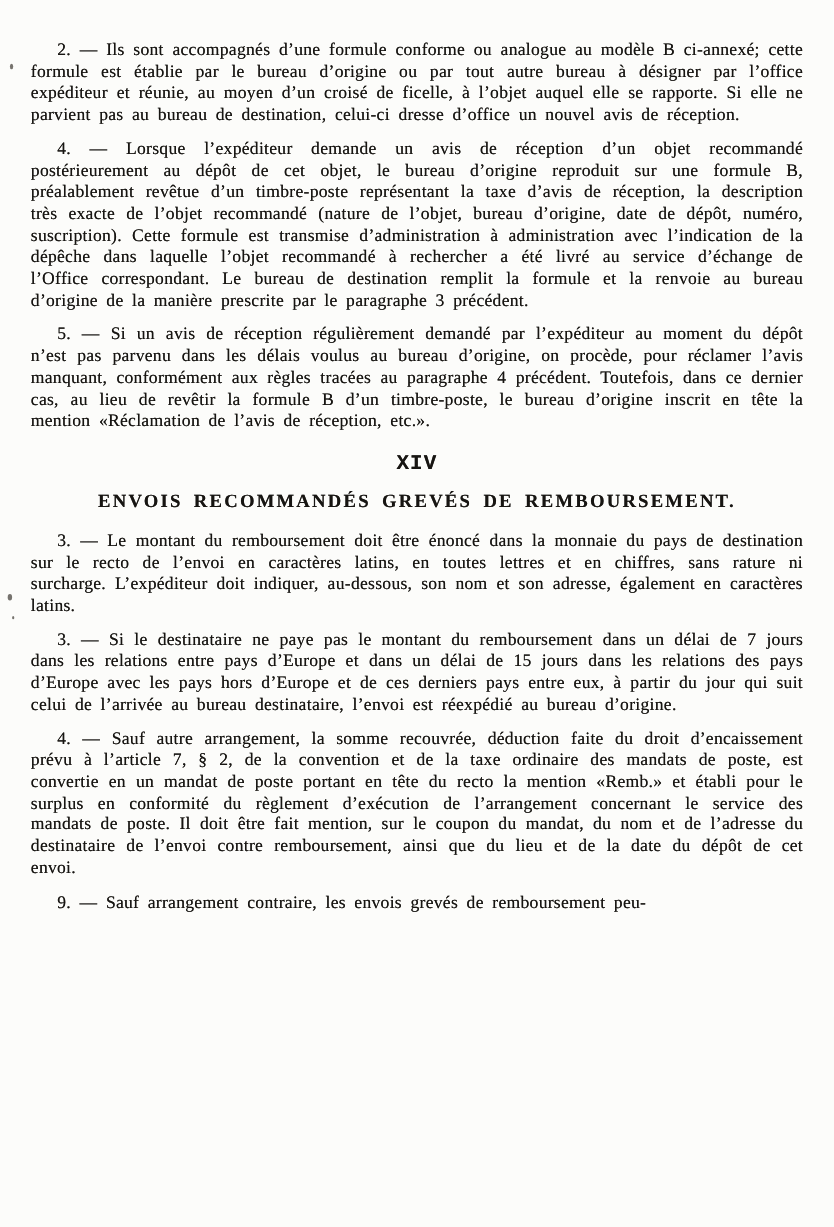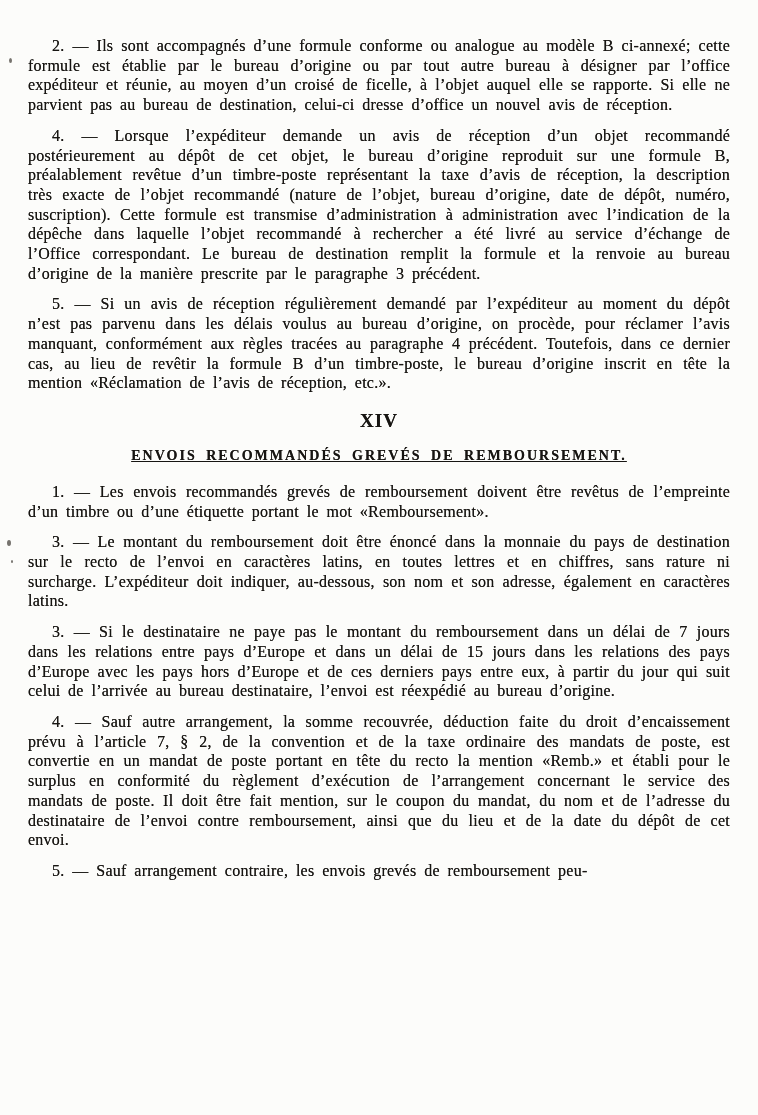--- a/index.html
+++ b/index.html
@@ -33,31 +33,31 @@
     text-shadow: 0 0 0.6px rgba(15, 12, 8, 0.75);
   }
   .sec-num {
     margin: 16px 0 0 0;
     text-align: center;
     font-size: 19px;
     font-weight: bold;
     letter-spacing: 1px;
     line-height: 24px;
     text-shadow: 0 0 0.6px rgba(15, 12, 8, 0.75);
+    font-family: Liberation Mono, monospace;
   }
   .sec-title {
     margin: 15px 0 18px 0;
     text-align: center;
-    font-size: 14px;
+    font-size: 17px;
     font-weight: bold;
     letter-spacing: 2px;
     word-spacing: 4px;
     line-height: 16px;
     text-shadow: 0 0 0.5px rgba(15, 12, 8, 0.7);
-    text-decoration: underline;
   }
   .speck {
     position: absolute;
     background: #4a463f;
     border-radius: 50%;
     opacity: 0.75;
   }
   .speck.a { left: 9px;  top: 58px;  width: 3px; height: 5px; }
   .speck.b { left: 7px;  top: 540px; width: 4px; height: 6px; }
   .speck.c { left: 11px; top: 560px; width: 2px; height: 3px; }
@@ -74,29 +74,28 @@
 
 
     <p class="para">4. — Lorsque l’expéditeur demande un avis de réception d’un objet recommandé postérieurement au dépôt de cet objet, le bureau d’origine reproduit sur une formule B, préalablement revêtue d’un timbre-poste représentant la taxe d’avis de réception, la description très exacte de l’objet recommandé (nature de l’objet, bureau d’origine, date de dépôt, numéro, suscription). Cette formule est transmise d’administration à administration avec l’indication de la dépêche dans laquelle l’objet recommandé à rechercher a été livré au service d’échange de l’Office correspondant. Le bureau de destination remplit la formule et la renvoie au bureau d’origine de la manière prescrite par le paragraphe 3 précédent.</p>
 
     <p class="para">5. — Si un avis de réception régulièrement demandé par l’expéditeur au moment du dépôt n’est pas parvenu dans les délais voulus au bureau d’origine, on procède, pour réclamer l’avis manquant, conformément aux règles tracées au paragraphe 4 précédent. Toutefois, dans ce dernier cas, au lieu de revêtir la formule B d’un timbre-poste, le bureau d’origine inscrit en tête la mention «Réclamation de l’avis de réception, etc.».</p>
 
     <h2 class="sec-num">XIV</h2>
 
     <h3 class="sec-title">ENVOIS RECOMMANDÉS GREVÉS DE REMBOURSEMENT.</h3>
 
-    <p class="para">1. — Les envois recommandés grevés de remboursement doivent être revêtus de l’empreinte d’un timbre ou d’une étiquette portant le mot «Remboursement».</p>
 
     <p class="para">3. — Le montant du remboursement doit être énoncé dans la monnaie du pays de destination sur le recto de l’envoi en caractères latins, en toutes lettres et en chiffres, sans rature ni surcharge. L’expéditeur doit indiquer, au-dessous, son nom et son adresse, également en caractères latins.</p>
 
     <p class="para">3. — Si le destinataire ne paye pas le montant du remboursement dans un délai de 7 jours dans les relations entre pays d’Europe et dans un délai de 15 jours dans les relations des pays d’Europe avec les pays hors d’Europe et de ces derniers pays entre eux, à partir du jour qui suit celui de l’arrivée au bureau destinataire, l’envoi est réexpédié au bureau d’origine.</p>
 
     <p class="para">4. — Sauf autre arrangement, la somme recouvrée, déduction faite du droit d’encaissement prévu à l’article 7, § 2, de la convention et de la taxe ordinaire des mandats de poste, est convertie en un mandat de poste portant en tête du recto la mention «Remb.» et établi pour le surplus en conformité du règlement d’exécution de l’arrangement concernant le service des mandats de poste. Il doit être fait mention, sur le coupon du mandat, du nom et de l’adresse du destinataire de l’envoi contre remboursement, ainsi que du lieu et de la date du dépôt de cet envoi.</p>
 
-    <p class="para">5. — Sauf arrangement contraire, les envois grevés de remboursement peu-</p>
+    <p class="para">9. — Sauf arrangement contraire, les envois grevés de remboursement peu-</p>
 
   </div>
 
   <div class="speck a"></div>
   <div class="speck b"></div>
   <div class="speck c"></div>
 
 </div>
 
 </body></html>

